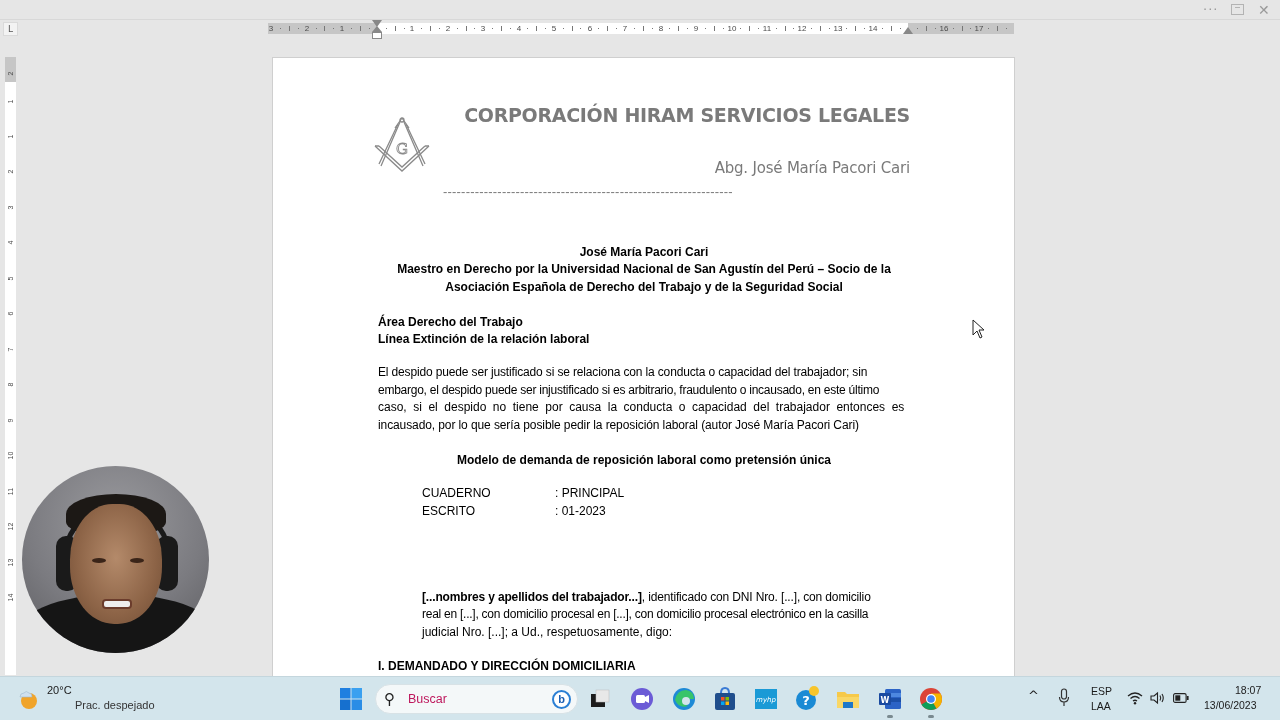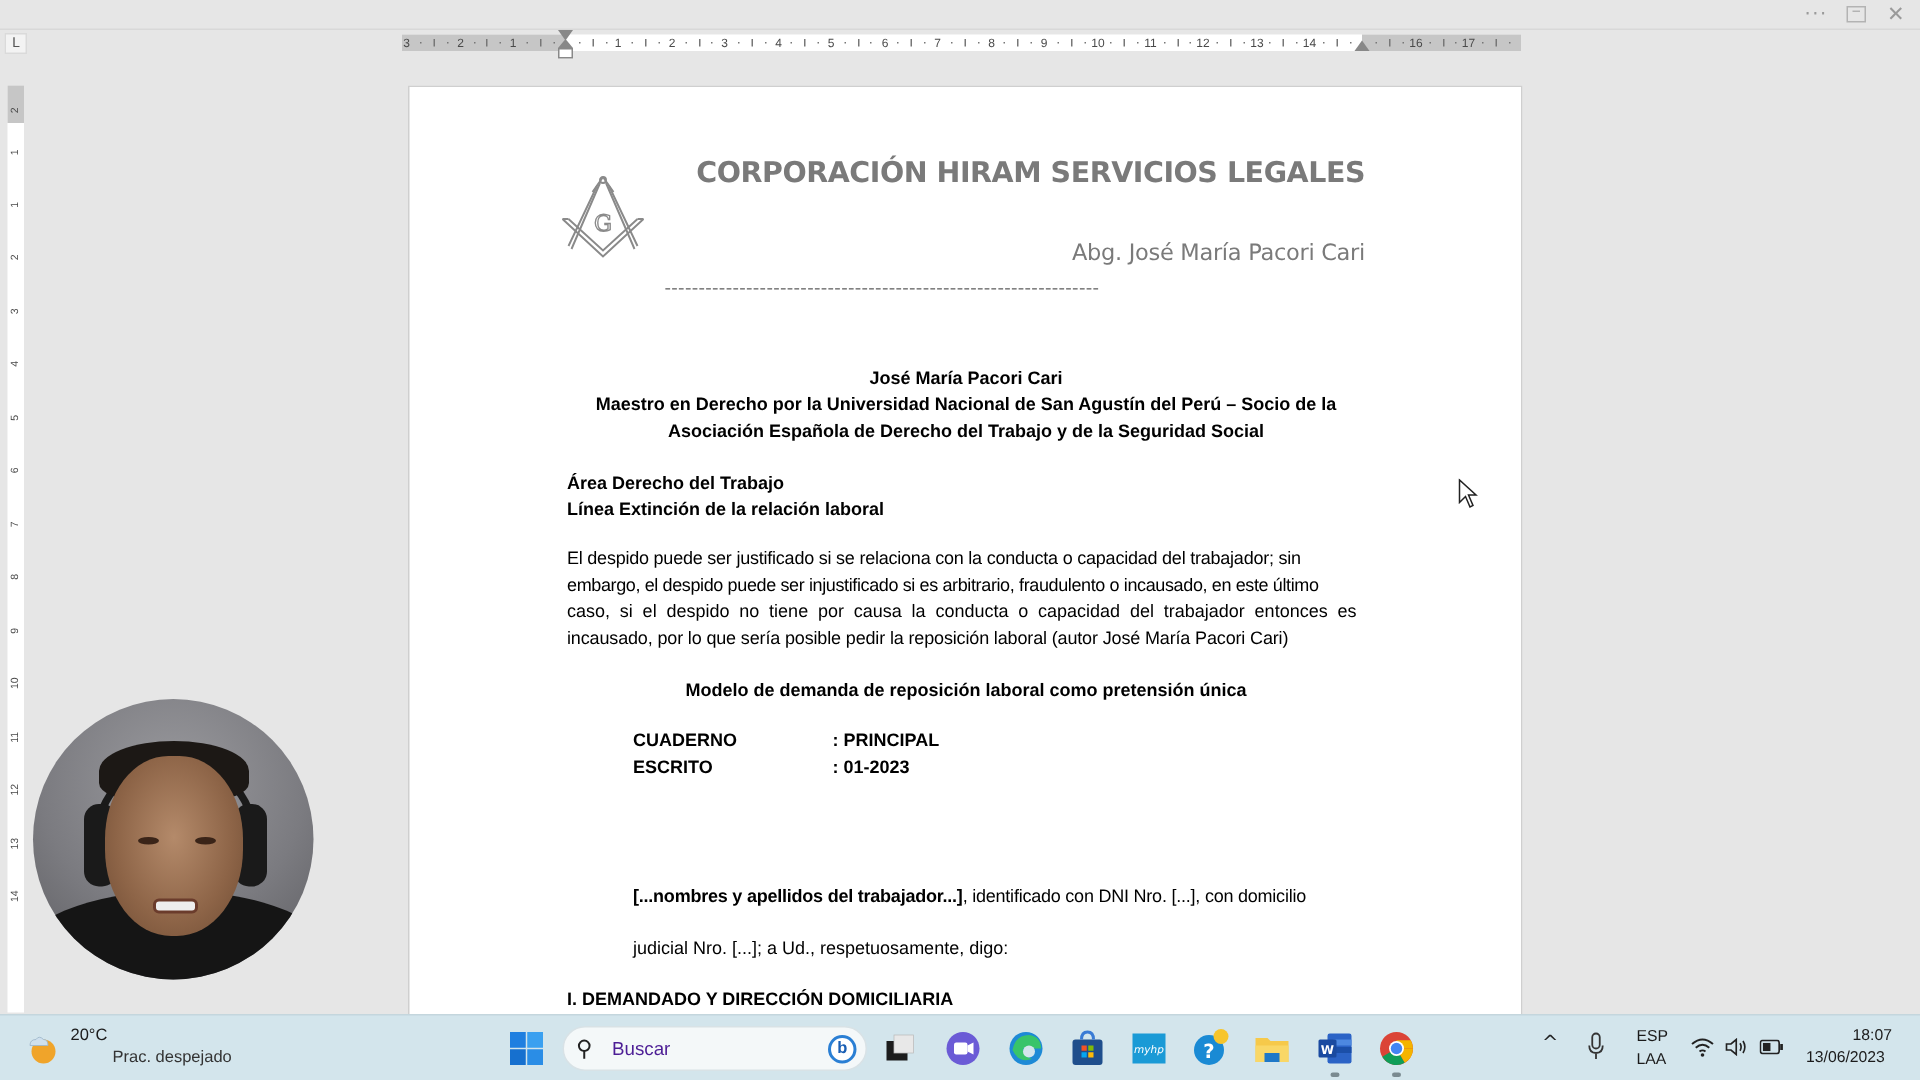--- a/index.html
+++ b/index.html
@@ -42,21 +42,21 @@
   .logo { position: absolute; left: 100px; top: 58px; width: 58px; height: 58px; }
   .corp-title { position: absolute; right: 104px; top: 46px; font-family: "DejaVu Sans", sans-serif; font-weight: bold; font-size: 19px; color: #7a7a7a; letter-spacing: -0.3px; white-space: nowrap; }
   .corp-web { position: absolute; right: 104px; top: 77px; font-family: "DejaVu Sans", sans-serif; font-size: 15px; color: #7a7a7a; white-space: nowrap; letter-spacing: -0.2px; }
   .corp-abg { position: absolute; right: 104px; top: 101px; font-family: "DejaVu Sans", sans-serif; font-size: 15px; color: #7a7a7a; white-space: nowrap; letter-spacing: -0.2px; }
   .dash-line { position: absolute; left: 170px; top: 126px; width: 438px; font-size: 13px; color: #7a7a7a; white-space: nowrap; overflow: hidden; letter-spacing: 0.2px; }
 
   .p { position: absolute; left: 105px; width: 532px; font-size: 12px; line-height: 17.5px; color: #000; }
   .center { text-align: center; }
   .bold { font-weight: bold; }
 
-  .row { position: absolute; left: 149px; font-size: 12px; font-weight: bold; line-height: 17.5px; }
+  .row { position: absolute; left: 149px; font-size: 12px; font-weight: normal; line-height: 17.5px; }
   .row .k { display: inline-block; width: 133px; }
 
   
   .cursor { position: absolute; left: 972px; top: 319px; width: 14px; height: 20px; }
 
   
   .webcam { position: absolute; left: 22px; top: 466px; width: 187px; height: 187px; border-radius: 50%; overflow: hidden; background: radial-gradient(circle at 50% 30%, #9a9a9e 0%, #7b7b80 55%, #5a5a5e 100%); }
   .webcam .shoulders { position: absolute; left: -10px; top: 128px; width: 210px; height: 90px; background: #151515; border-radius: 50% 50% 0 0; }
   .webcam .head { position: absolute; left: 48px; top: 38px; width: 92px; height: 120px; background: radial-gradient(ellipse at 50% 45%, #b48a6a 0%, #8d6447 60%, #6e4b33 100%); border-radius: 46% 46% 48% 48%; }
   .webcam .hair { position: absolute; left: 44px; top: 28px; width: 100px; height: 40px; background: #1c1815; border-radius: 50% 50% 30% 30%; }
@@ -67,21 +67,21 @@
   .webcam .mouth { position: absolute; left: 80px; top: 133px; width: 30px; height: 10px; background: #eee; border-radius: 4px; border: 2px solid #6b3c2c; }
 
   
   .taskbar { position: absolute; left: 0; top: 676px; width: 1280px; height: 44px; background: #d3e5ec; border-top: 1px solid #c4d6dd; }
   .weather-icon { position: absolute; left: 17px; top: 11px; width: 22px; height: 22px; }
   .weather-temp { position: absolute; left: 47px; top: 7px; font-size: 11px; color: #1b1b1b; }
   .weather-desc { position: absolute; left: 47px; top: 22px; font-size: 11px; color: #333; padding-left: 28px; }
   .tb-icon { position: absolute; top: 9px; width: 26px; height: 26px; }
   .search-box { position: absolute; left: 375px; top: 7px; width: 203px; height: 30px; background: #f4f8f9; border-radius: 15px; border: 1px solid #d8e2e6; }
   .search-icon-glyph { position: absolute; left: 8px; top: 5px; font-size: 15px; color: #222; font-family: "DejaVu Sans", sans-serif; }
-  .search-text { position: absolute; left: 32px; top: 7px; font-size: 12.5px; color: #4c1d95; }
+  .search-text { position: absolute; left: 32px; top: 7px; font-size: 12.5px; color: #be185d; }
   .bing { position: absolute; right: 6px; top: 5px; width: 19px; height: 19px; border-radius: 50%; border: 2px solid #2a7fd4; background: #fff; color: #1a5fb4; font-size: 11px; font-weight: bold; text-align: center; line-height: 15px; }
   .run-dot { position: absolute; top: 38px; width: 6px; height: 3px; border-radius: 2px; background: #7a8a90; }
 
   .tray-text { position: absolute; font-size: 10.5px; color: #1b1b1b; }
   .tray-glyph { position: absolute; font-family: "DejaVu Sans", sans-serif; color: #222; }
 </style>
 </head>
 <body>
 
 <div class="screen">
@@ -245,20 +245,21 @@
       <span class="k">CUADERNO</span><span>: PRINCIPAL</span>
     </div>
     <div class="row" style="top:445px">
       <span class="k">ESCRITO</span><span>: 01-2023</span>
     </div>
 
 
     <div class="p" style="top:531px; left:149px; width:488px; white-space:nowrap; letter-spacing:-0.15px">
       <span class="bold">[...nombres y apellidos del trabajador...]</span><span>, identificado con DNI Nro. [...], con domicilio</span>
     </div>
+    <div class="p" style="top:548px; left:149px; width:488px; white-space:nowrap; letter-spacing:-0.25px">real en [...], con domicilio procesal en [...], con domicilio procesal electrónico en la casilla</div>
     <div class="p" style="top:566px; left:149px; width:488px; white-space:nowrap">judicial Nro. [...]; a Ud., respetuosamente, digo:</div>
 
     <div class="p bold" style="top:600px">I. DEMANDADO Y DIRECCIÓN DOMICILIARIA</div>
   </div>
 
   <svg class="cursor" viewBox="0 0 14 20">
     <path d="M1 1 L1 16 L5 12 L8 19 L10 18 L7 11 L12 11 Z" fill="#fff" stroke="#222" stroke-width="1"></path>
   </svg>
 
   <div class="webcam">

